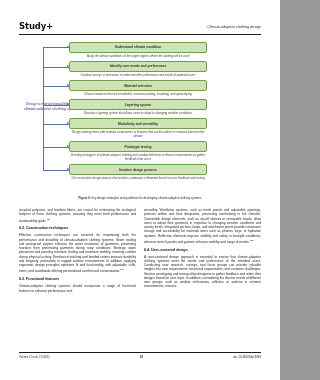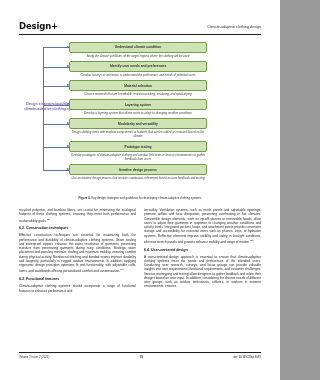--- a/index.html
+++ b/index.html
@@ -178,21 +178,21 @@
     color: #2b2b2b;
   }
   .footer .pageno { font-weight: bold; font-size: 3px; }
 </style>
 </head>
 <body>
 
 <div class="page">
 
   <div class="header">
-    <div class="journal-title">Design+</div>
+    <div class="journal-title">Study+</div>
     <div class="running-head">Climate-adaptive clothing design</div>
   </div>
 
   <div class="figure">
     <div class="rail" style="top: 5.49219px; height: 122.281px;"></div>
     <div class="side-label">Design strategies/guidelines for climate-adaptive clothing system</div>
     <div class="flow" id="flow-nodes">
         <div class="node">Understand climate condition</div>
         <div class="note">Study the climate conditions of the target regions where the clothing will be used</div>
         <div class="node">Identify user needs and preferences</div>

